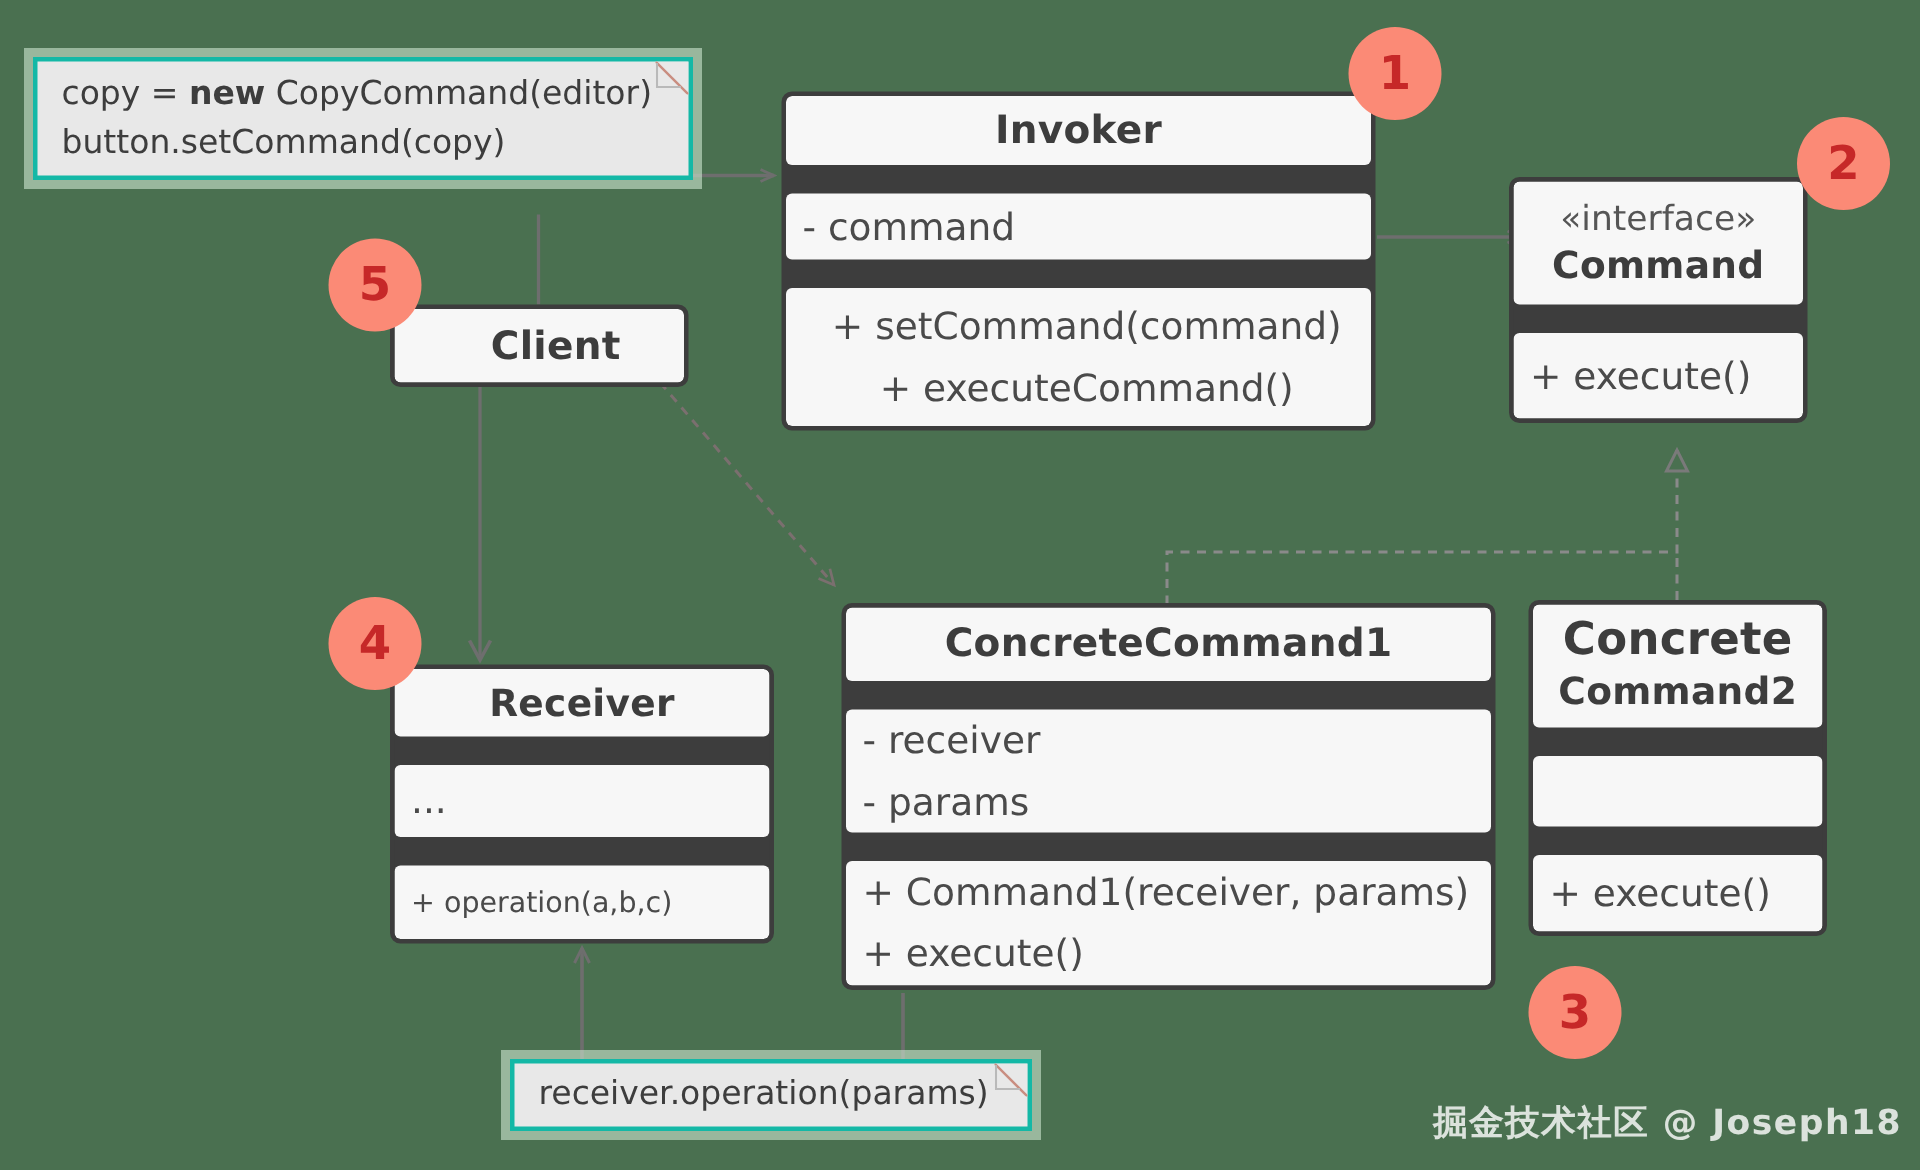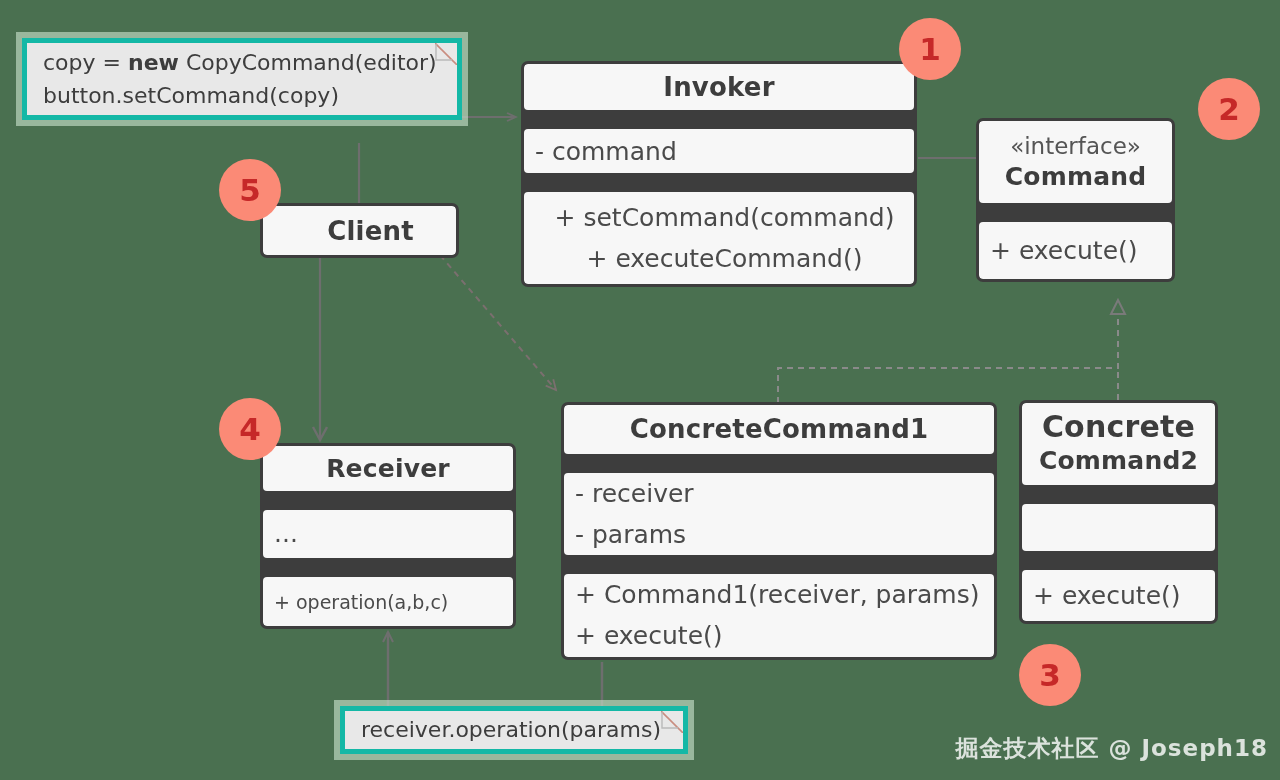--- a/index.html
+++ b/index.html
@@ -61,21 +61,21 @@
     color: #4a4a4a;
     padding-left: 11px;
     white-space: nowrap;
   }
 
   
   .uml-note {
     position: absolute;
     box-sizing: border-box;
     background: #e8e8e8;
-    border: 5px solid #14b8a6;
+    border: 3px solid #14b8a6;
     outline: 6px solid rgba(202, 228, 205, 0.62);
     color: #3d3d3d;
     display: flex;
     flex-direction: column;
     justify-content: center;
     padding-left: 16px;
   }
   .note-fold {
     position: absolute;
     top: 0;
@@ -175,21 +175,21 @@
     </div>
     <div class="uml-row" style="height:58px;">
       <div class="uml-member" style="font-size:25px;">- command</div>
     </div>
     <div class="uml-row" style="height:120px;text-align:center;">
       <div class="uml-member" style="font-size:25px; line-height:41px;">+ setCommand(command)</div>
       <div class="uml-member" style="font-size:25px; line-height:41px;">+ executeCommand()</div>
     </div>
   </div>
 
-  <div class="uml-class" style="left:976px; top:118px; width:199px; height:164px;">
+  <div class="uml-class" style="left:1006px; top:118px; width:199px; height:164px;">
     <div class="uml-row" style="height:90px;">
       <div class="uml-stereotype" style="font-size:23px; line-height:30px;">«interface»</div>
       <div class="uml-title" style="font-size:25px; line-height:32px;">Command</div>
     </div>
     <div class="uml-row" style="height:62px;">
       <div class="uml-member" style="font-size:25px;">+ execute()</div>
     </div>
   </div>
 
   <div class="uml-class" style="left:260px; top:203px; width:199px; height:55px;">

